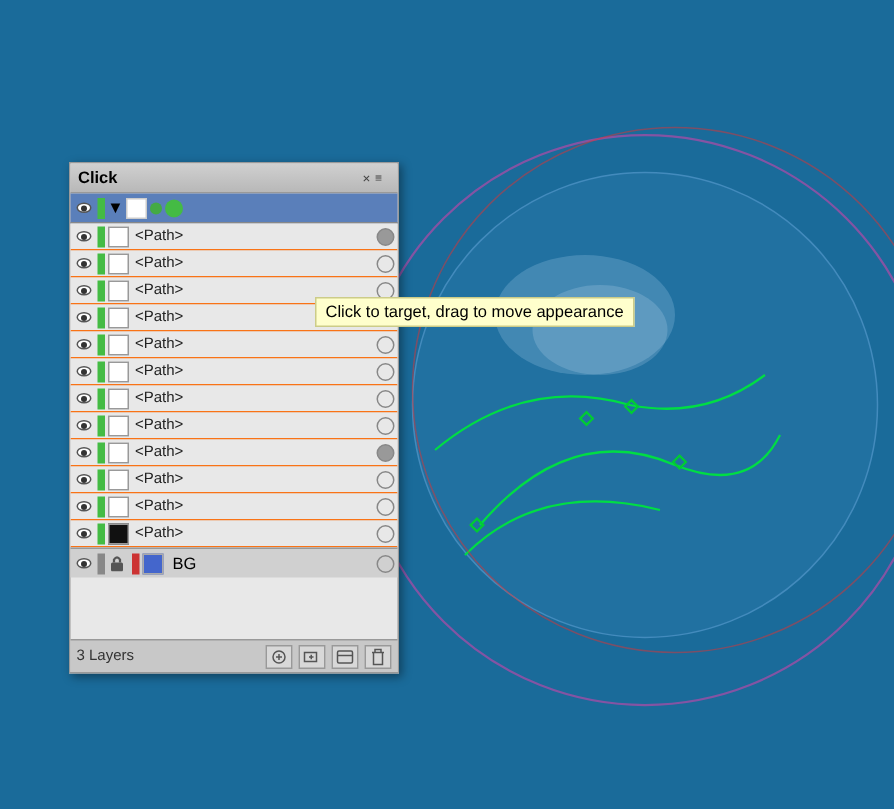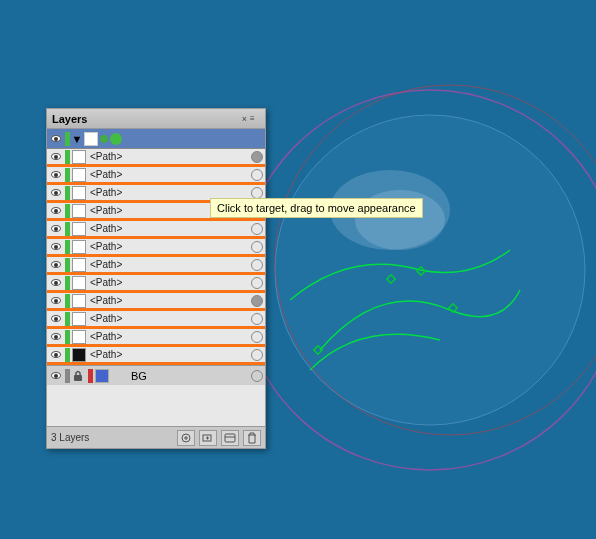--- a/index.html
+++ b/index.html
@@ -87,21 +87,21 @@
     .layers-list {
       overflow-y: auto;
       flex: 1;
       background: #e0e0e0;
     }
 
     .path-row {
       display: flex;
       align-items: center;
       height: 18px;
-      border-bottom: 3px solid #f97316;
+      border-bottom: 1px solid #f97316;
       background: #e8e8e8;
       padding: 0 2px;
       gap: 2px;
     }
 
     .eye-icon {
       width: 14px;
       height: 14px;
       display: flex;
       align-items: center;
@@ -182,21 +182,20 @@
       background: #d0d0d0;
       padding: 0 2px;
       gap: 2px;
     }
 
     .bg-name {
       flex: 1;
       font-size: 11px;
       color: #000;
       padding-left: 4px;
-      margin-left: 16px;
     }
 
     
     .panel-toolbar {
       display: flex;
       align-items: center;
       height: 22px;
       background: #c8c8c8;
       border-top: 1px solid #999;
       padding: 0 4px;
@@ -291,21 +290,21 @@
     <rect x="315" y="347" width="6" height="6" fill="none" stroke="#00cc33" stroke-width="1.5" transform="rotate(45 318 350)"></rect>
     <rect x="418" y="268" width="6" height="6" fill="none" stroke="#00cc33" stroke-width="1.5" transform="rotate(45 421 271)"></rect>
 
     <circle cx="450" cy="260" r="175" fill="none" stroke="#dd3333" stroke-width="1" opacity="0.5"></circle>
   </svg>
 </div>
 
 <div class="layers-panel">
 
   <div class="panel-titlebar">
-    <span class="panel-title">Layers</span>
+    <span class="panel-title">Click</span>
     <div class="panel-controls">
       <span class="panel-close-x">×</span>
       <span class="panel-mini-btn">≡</span>
     </div>
   </div>
 
   <div class="layer-header-row">
     <div class="eye-icon">
       <div class="eye-circle"></div>
     </div>

